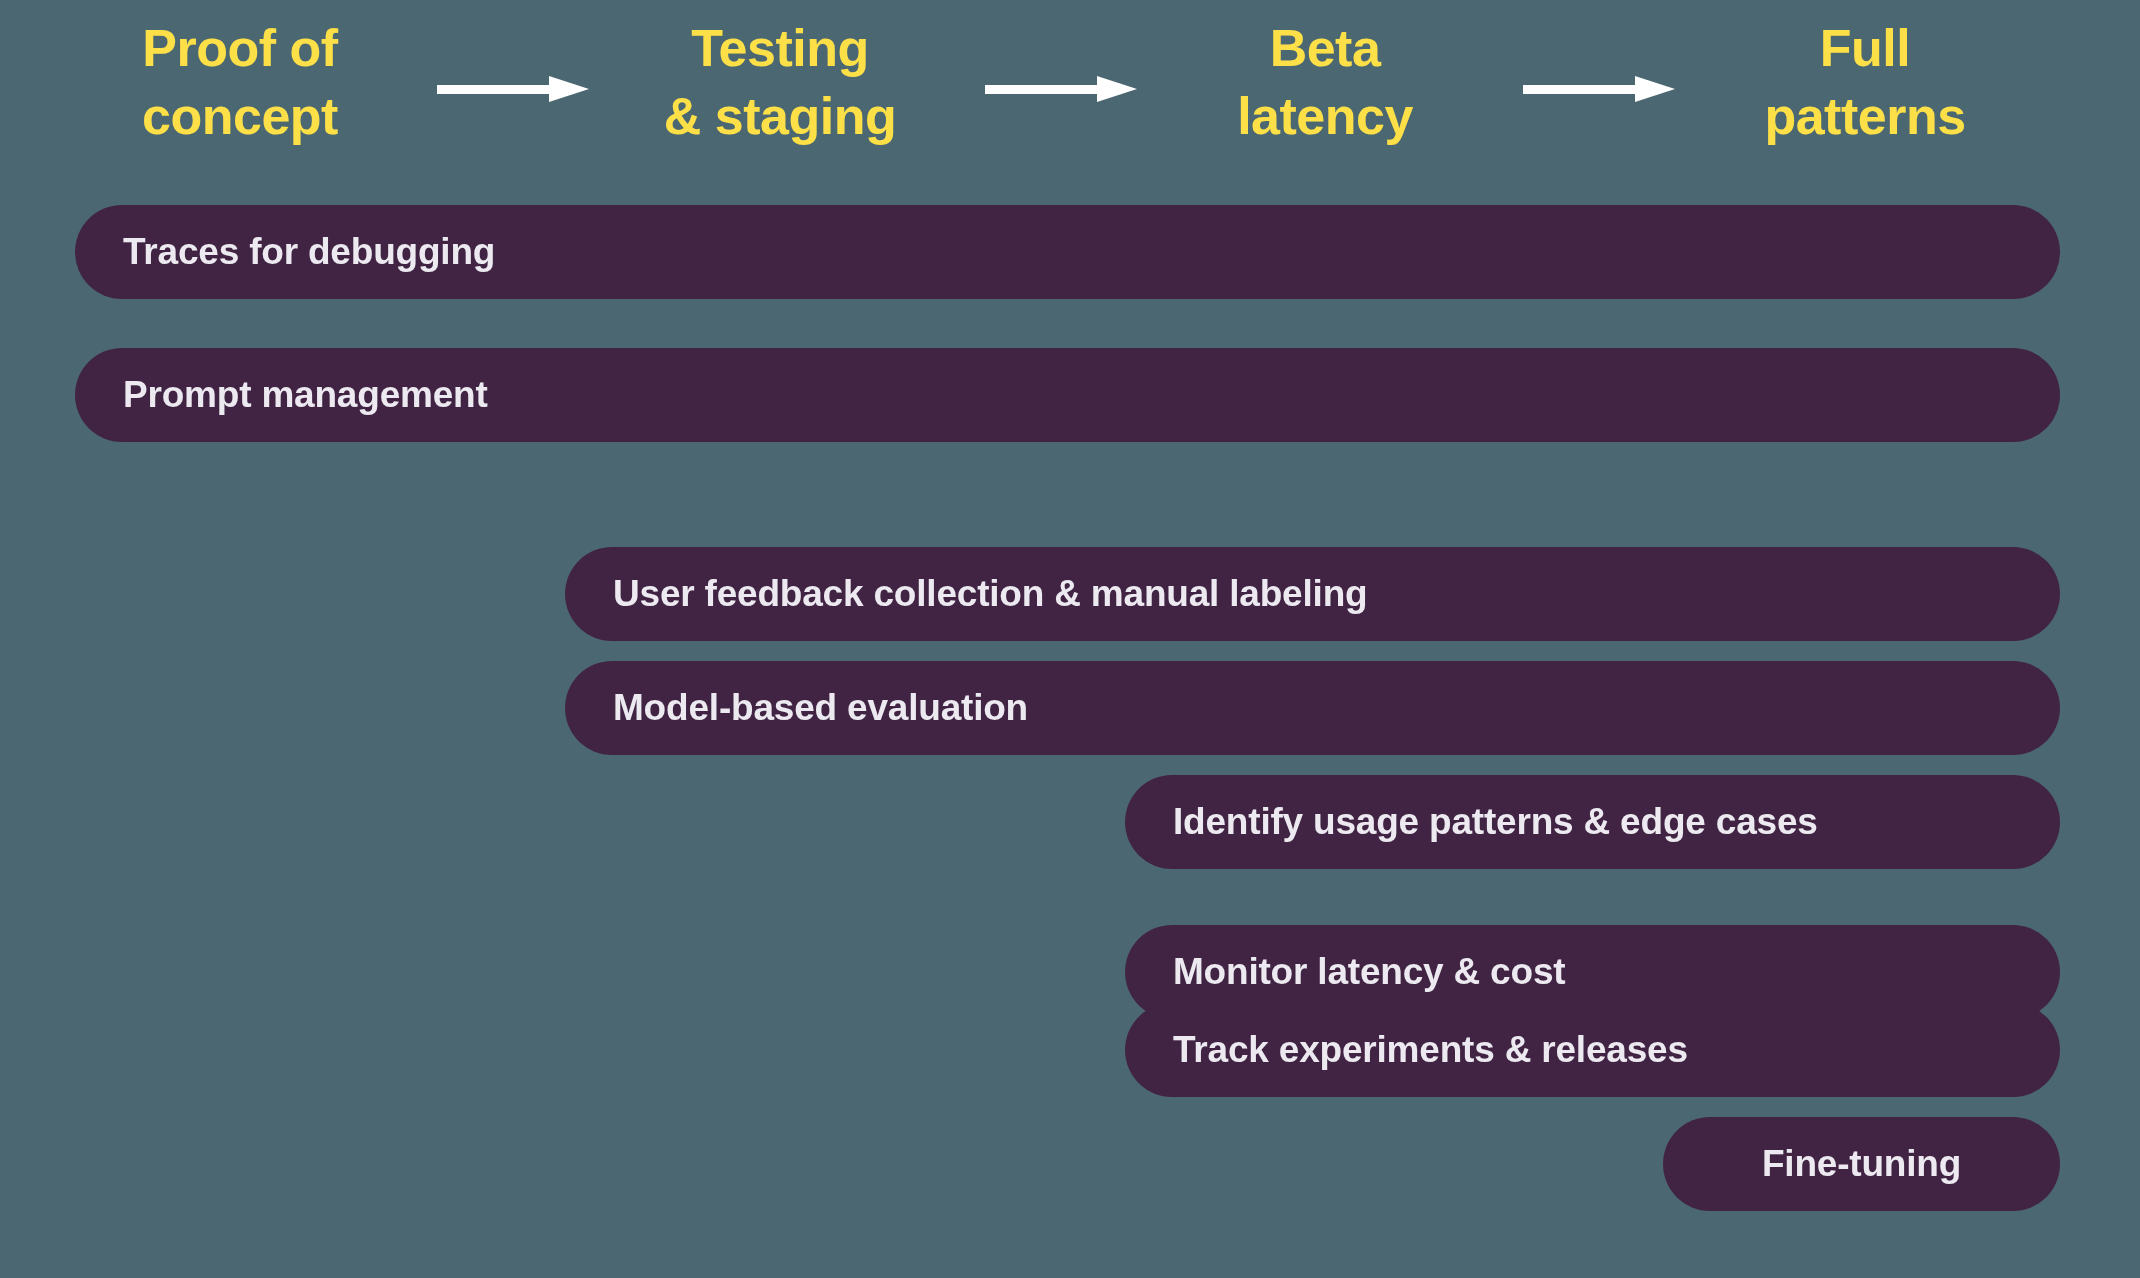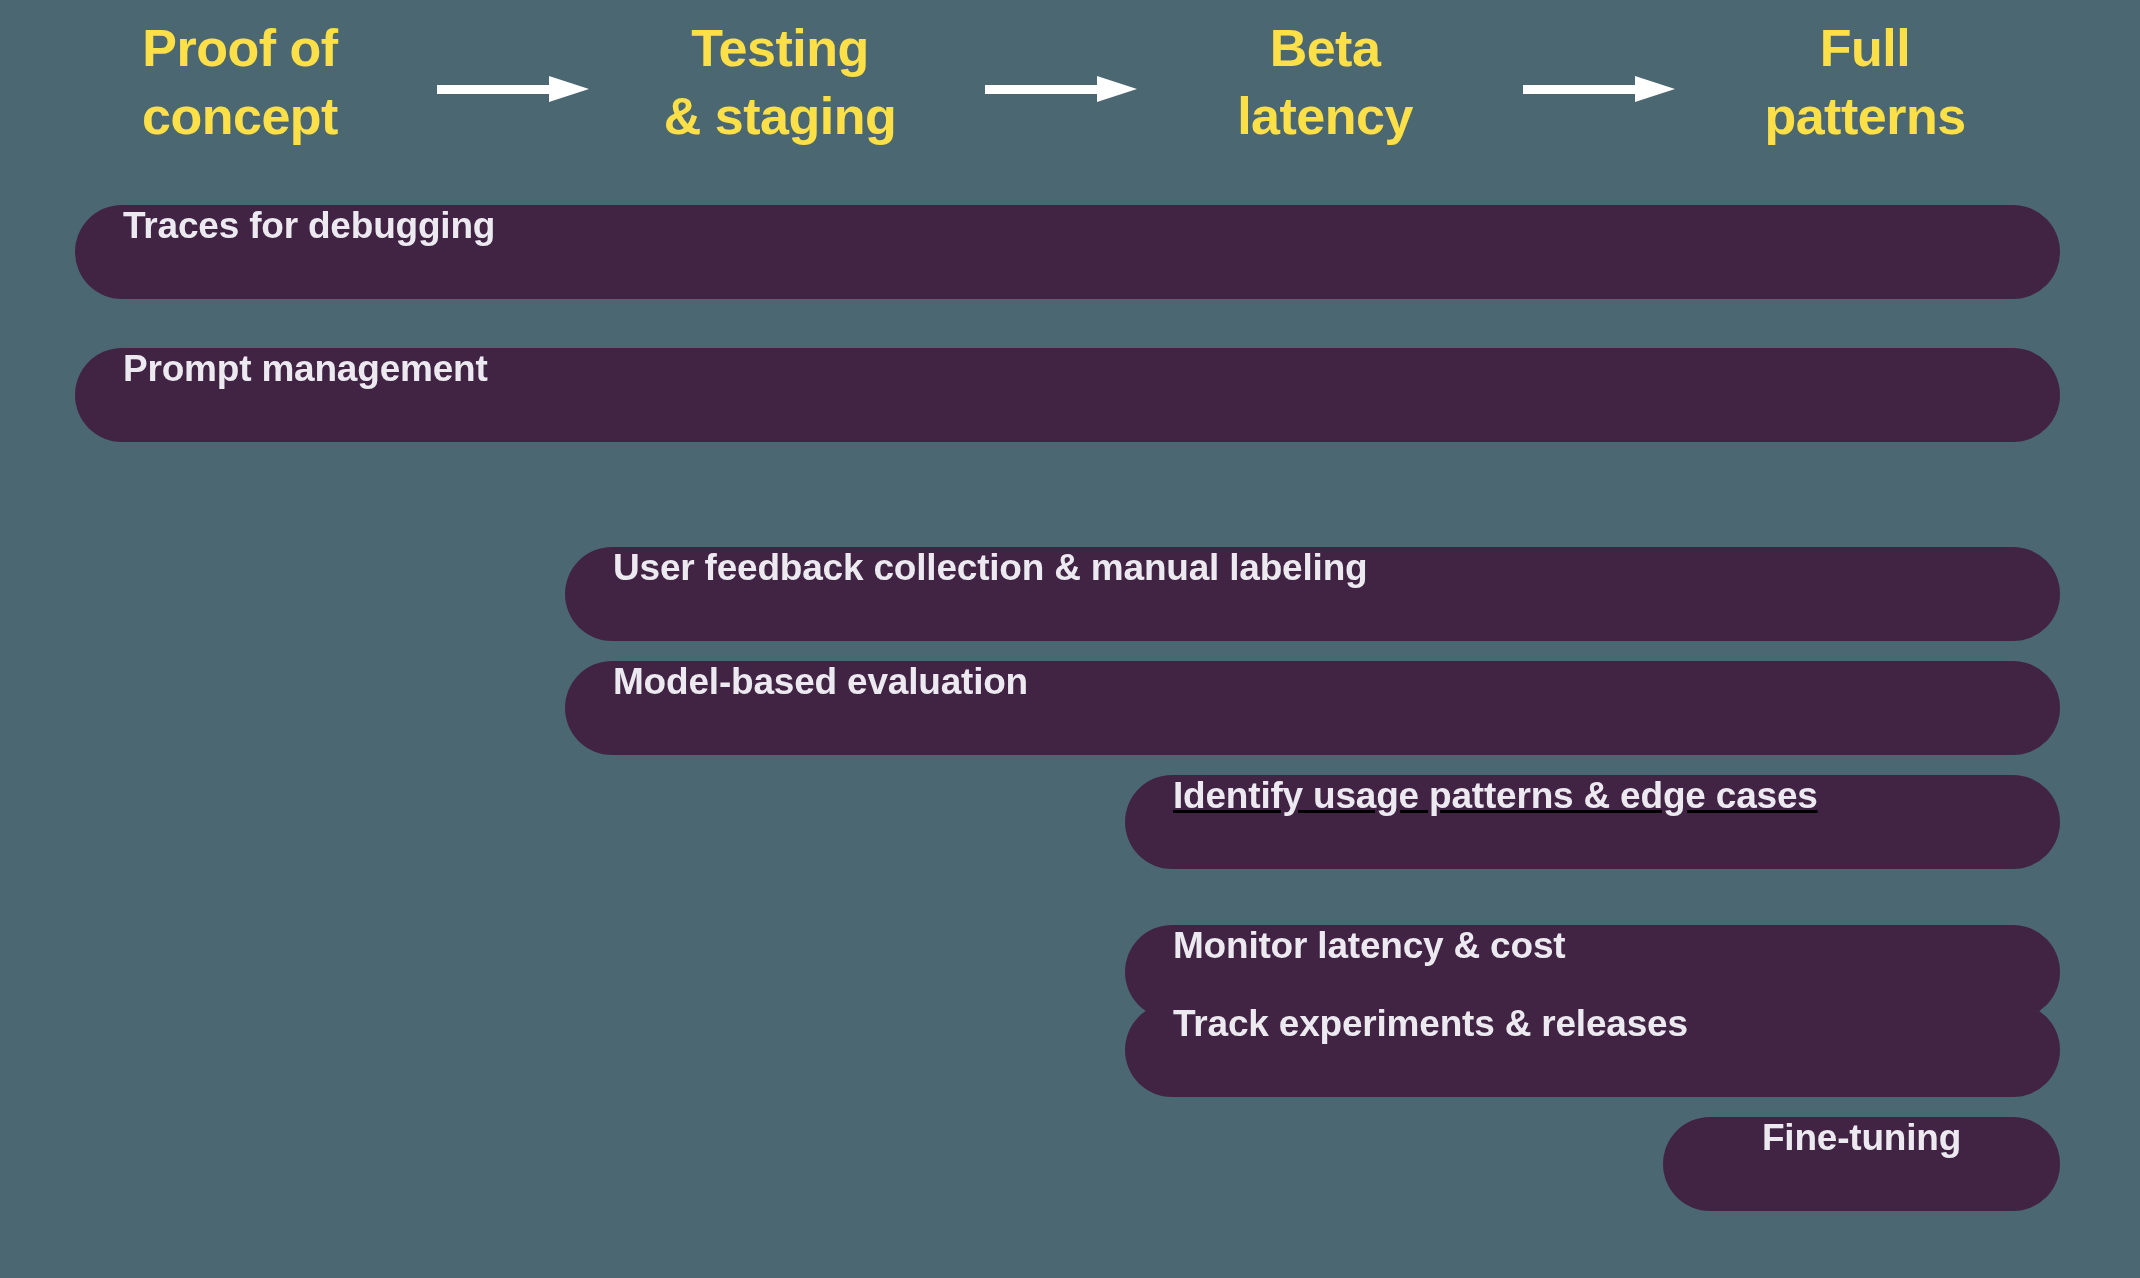--- a/index.html
+++ b/index.html
@@ -63,20 +63,21 @@
     top: 0;
     width: 2140px;
     height: 1278px;
   }
   .bar {
     position: absolute;
     height: 94px;
     background: #412444;
     border-radius: 47px;
     display: flex;
+    align-items: center;
     box-sizing: border-box;
   }
   .bar-label {
     color: #eceaf0;
     font-size: 37px;
     font-weight: 700;
     letter-spacing: -0.2px;
     white-space: nowrap;
   }
   
@@ -131,21 +132,21 @@
       </div>
       <div class="bar align-left" style="left: 75px; top: 319px; width: 1985px; margin-top: 29px;">
         <span class="bar-label">Prompt management</span>
       </div>
       <div class="bar align-left" style="left: 565px; top: 547px; width: 1495px;">
         <span class="bar-label">User feedback collection &amp; manual labeling</span>
       </div>
       <div class="bar align-left" style="left: 565px; top: 661px; width: 1495px;">
         <span class="bar-label">Model-based evaluation</span>
       </div>
-      <div class="bar align-left" style="left: 1125px; top: 775px; width: 935px; text-decoration: underline;">
+      <div class="bar align-left" style="left: 1125px; top: 775px; width: 935px;">
         <span class="bar-label">Identify usage patterns &amp; edge cases</span>
       </div>
       <div class="bar align-left" style="left: 1125px; top: 925px; width: 935px;">
         <span class="bar-label">Monitor latency &amp; cost</span>
       </div>
       <div class="bar align-left" style="left: 1125px; top: 1003px; width: 935px;">
         <span class="bar-label">Track experiments &amp; releases</span>
       </div>
       <div class="bar align-center" style="left: 1663px; top: 1117px; width: 397px;">
         <span class="bar-label">Fine-tuning</span>

